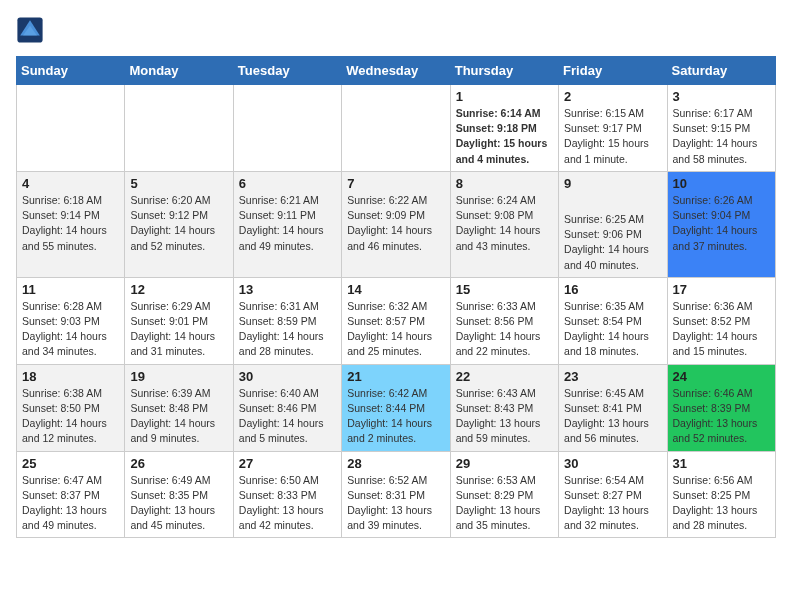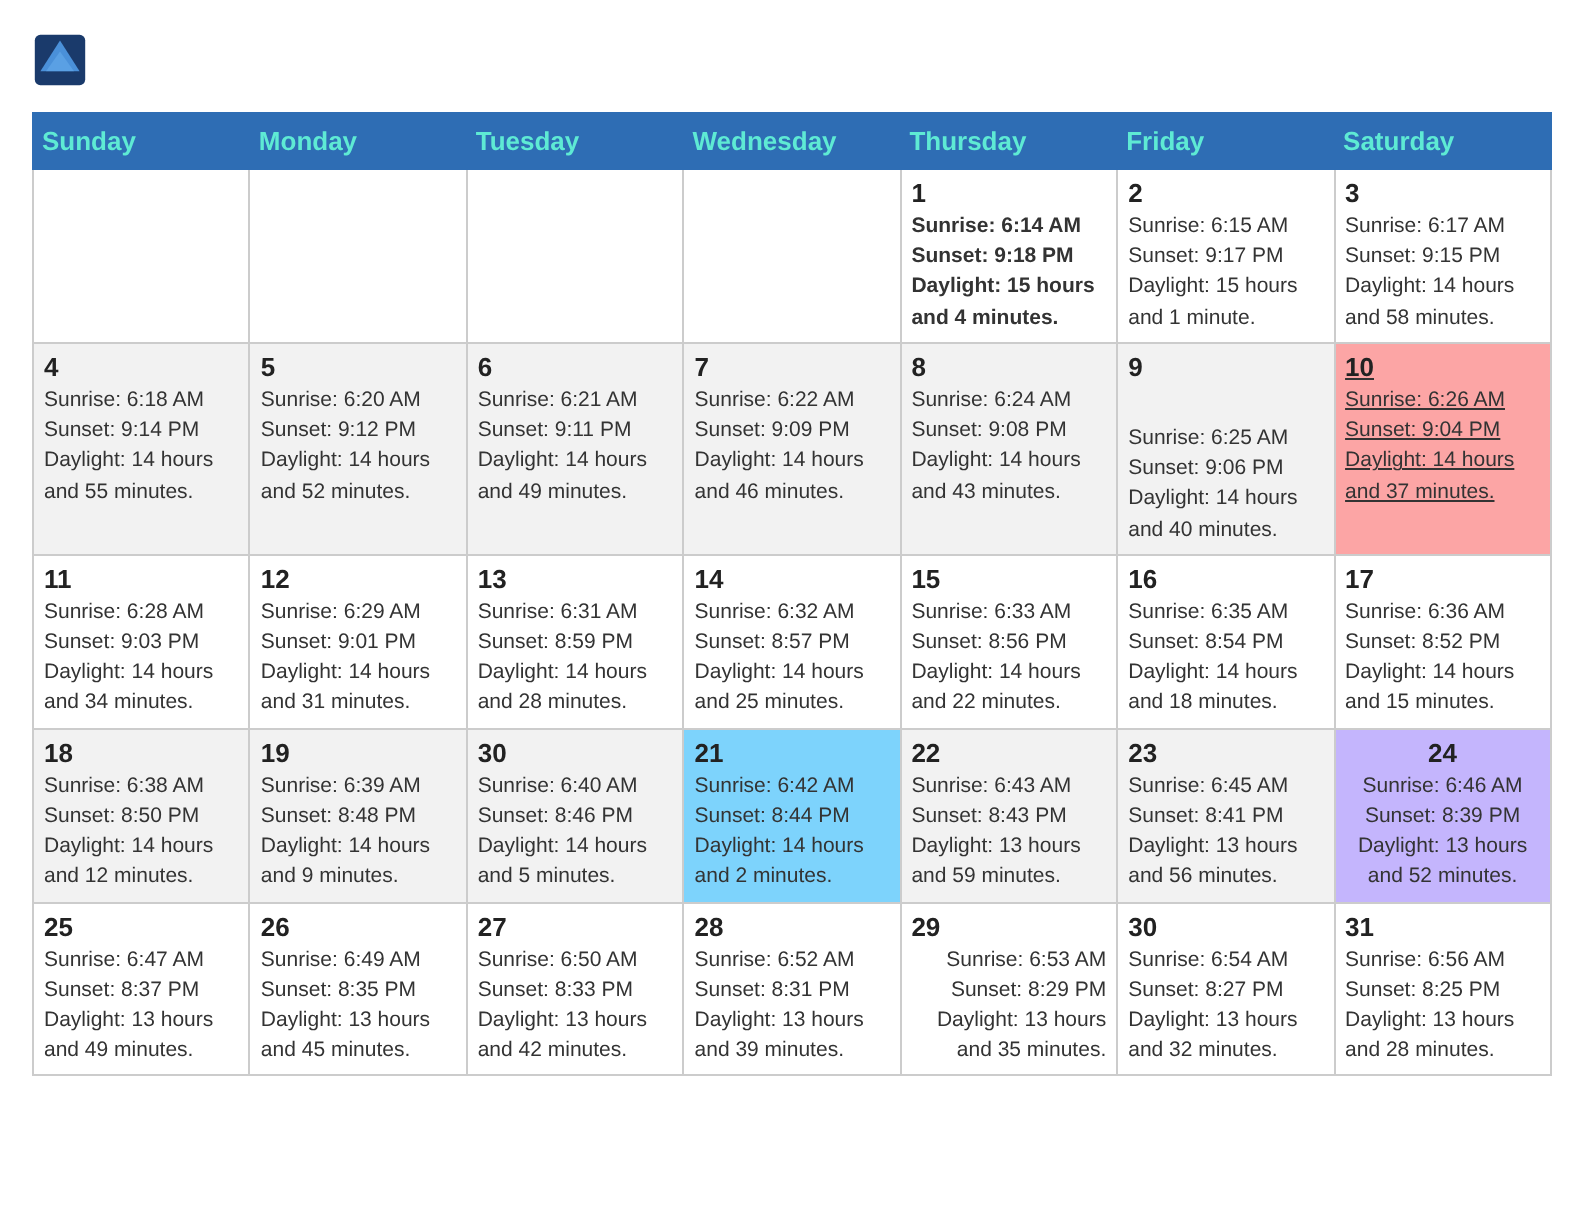--- a/index.html
+++ b/index.html
@@ -46,21 +46,21 @@
       font-size: 16px;
       color: #444;
     }
     table {
       width: 100%;
       border-collapse: collapse;
       table-layout: fixed;
     }
     th {
       background: #2e6db4;
-      color: #5eead4;
+      color: #ffffff;
       font-size: 13px;
       font-weight: bold;
       padding: 6px 4px;
       text-align: left;
       border: 1px solid #2e6db4;
     }
     td {
       border: 1px solid #ccc;
       vertical-align: top;
       padding: 4px 5px;
@@ -185,21 +185,21 @@
 Daylight: 14 hours
 and 43 minutes.</div>
         </td>
         <td style="background: rgb(242, 242, 242);">
           <span class="day-number">9</span>
           <div class="cell-info" style="white-space: pre-line; margin-top: 21px;">Sunrise: 6:25 AM
 Sunset: 9:06 PM
 Daylight: 14 hours
 and 40 minutes.</div>
         </td>
-        <td style="background: #fca5a5; text-decoration: underline;">
+        <td style="background: #3b82f6;">
           <span class="day-number">10</span>
           <div class="cell-info" style="white-space: pre-line;">Sunrise: 6:26 AM
 Sunset: 9:04 PM
 Daylight: 14 hours
 and 37 minutes.</div>
         </td>
       </tr>
       <tr>
         <td>
           <span class="day-number">11</span>
@@ -287,21 +287,21 @@
 Daylight: 13 hours
 and 59 minutes.</div>
         </td>
         <td style="background: rgb(242, 242, 242);">
           <span class="day-number">23</span>
           <div class="cell-info" style="white-space: pre-line;">Sunrise: 6:45 AM
 Sunset: 8:41 PM
 Daylight: 13 hours
 and 56 minutes.</div>
         </td>
-        <td style="background: #c4b5fd; text-align: center;">
+        <td style="background: #22c55e;">
           <span class="day-number">24</span>
           <div class="cell-info" style="white-space: pre-line;">Sunrise: 6:46 AM
 Sunset: 8:39 PM
 Daylight: 13 hours
 and 52 minutes.</div>
         </td>
       </tr>
       <tr>
         <td>
           <span class="day-number">25</span>
@@ -326,21 +326,21 @@
         </td>
         <td>
           <span class="day-number">28</span>
           <div class="cell-info" style="white-space: pre-line;">Sunrise: 6:52 AM
 Sunset: 8:31 PM
 Daylight: 13 hours
 and 39 minutes.</div>
         </td>
         <td>
           <span class="day-number">29</span>
-          <div class="cell-info" style="white-space: pre-line; text-align: right;">Sunrise: 6:53 AM
+          <div class="cell-info" style="white-space: pre-line;">Sunrise: 6:53 AM
 Sunset: 8:29 PM
 Daylight: 13 hours
 and 35 minutes.</div>
         </td>
         <td>
           <span class="day-number">30</span>
           <div class="cell-info" style="white-space: pre-line;">Sunrise: 6:54 AM
 Sunset: 8:27 PM
 Daylight: 13 hours
 and 32 minutes.</div>

